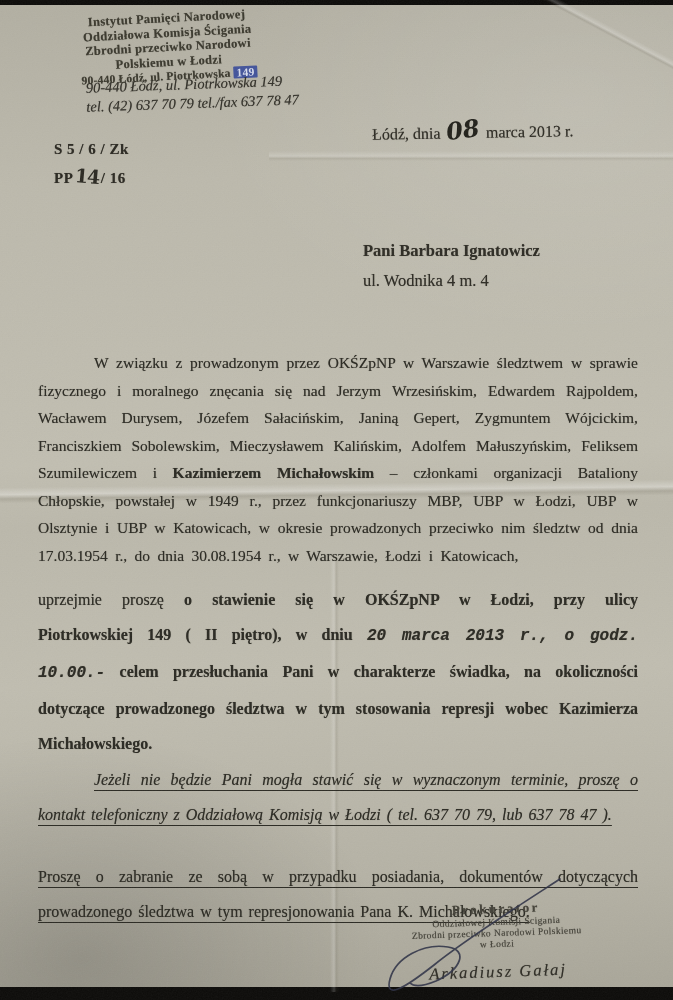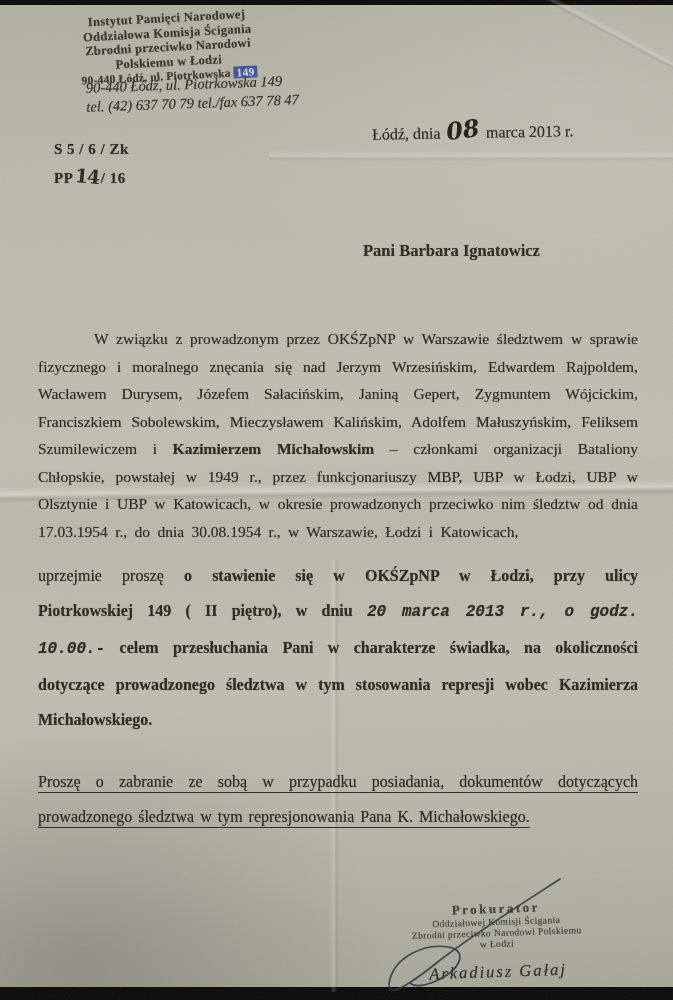--- a/index.html
+++ b/index.html
@@ -43,21 +43,21 @@
     display:inline-block;transform:rotate(-6deg);margin:0 6px;color:#22211b;text-shadow:none;}
 
   .refs{position:absolute;left:54px;top:136px;font-weight:bold;font-size:15px;letter-spacing:0.5px;color:#2b2922;}
   .refs .r2{margin-top:7px;}
   .hand-num{font-family:"DejaVu Serif",serif;font-weight:700;font-size:19px;display:inline-block;
     transform:rotate(5deg);letter-spacing:-1px;margin:0 1px 0 2px;text-shadow:none;}
 
   .addressee{position:absolute;left:363px;top:231px;font-size:16.5px;line-height:29.5px;white-space:nowrap;}
   .addressee .bold{font-weight:bold;text-align:right;}
 
-  .body{position:absolute;left:38px;top:320px;width:600px;text-align:justify;color:#2b2a23;}
+  .body{position:absolute;left:38px;top:344px;width:600px;text-align:justify;color:#2b2a23;}
   .p1{margin:0;font-size:15.5px;line-height:27.5px;word-spacing:3.5px;text-indent:56px;}
   .p2{margin:13px 0 0 0;font-size:16px;line-height:35px;word-spacing:6px;}
   .b{font-weight:bold;}
   .bi{font-weight:bold;font-style:italic;word-spacing:2px;font-family:Liberation Mono, monospace;}
   .bu{font-weight:bold;text-decoration-thickness:1.5px;text-underline-offset:5px;}
   .p3{margin:1px 0 0 0;font-size:16px;line-height:35px;word-spacing:2px;font-style:italic;text-indent:56px;
     text-decoration:underline;text-decoration-thickness:1.3px;text-underline-offset:5px;}
   .p4{margin:27px 0 0 0;font-size:16px;line-height:35px;word-spacing:2px;
     text-decoration:underline;text-decoration-thickness:1.3px;text-underline-offset:5px;}
 
@@ -98,27 +98,29 @@
       <span>Łódź, dnia</span><span class="hand-day">08</span><span>marca 2013 r.</span>
     </div>
 
     <div class="refs">
       <div class="r1">S 5 / 6 / Zk</div>
       <div class="r2"><span>PP</span><span class="hand-num">14</span><span>/ 16</span></div>
     </div>
 
     <div class="addressee">
       <div class="bold">Pani  Barbara Ignatowicz</div>
+      <div>ul. Wodnika 4 m. 4</div>
     </div>
 
     <div class="body">
       <p class="p1"><span>W związku z prowadzonym przez OKŚZpNP w Warszawie śledztwem w sprawie fizycznego i moralnego znęcania się nad Jerzym Wrzesińskim, Edwardem Rajpoldem, Wacławem Durysem, Józefem Sałacińskim, Janiną Gepert, Zygmuntem Wójcickim, Franciszkiem Sobolewskim, Mieczysławem Kalińskim, Adolfem Małuszyńskim, Feliksem Szumilewiczem i </span><span class="b">Kazimierzem Michałowskim</span><span> – członkami organizacji Bataliony Chłopskie, powstałej w 1949 r., przez funkcjonariuszy MBP, UBP w Łodzi, UBP w Olsztynie i UBP w Katowicach, w okresie prowadzonych przeciwko nim śledztw od dnia 17.03.1954 r., do dnia 30.08.1954 r., w Warszawie, Łodzi i Katowicach,</span></p>
 
       <p class="p2"><span>uprzejmie proszę </span><span class="b">o stawienie się w  OKŚZpNP  w  Łodzi,  przy  ulicy Piotrkowskiej 149 ( II piętro), w dniu </span><span class="bi">20 marca 2013 r., o godz. 10.00.-</span><span> </span><span class="bu">celem przesłuchania Pani  w charakterze  świadka,  na  okoliczności  dotyczące prowadzonego śledztwa w tym stosowania represji wobec Kazimierza Michałowskiego.</span></p>
 
+      <p class="p3">Jeżeli nie będzie Pani mogła stawić się w wyznaczonym terminie, proszę o kontakt telefoniczny z Oddziałową Komisją w Łodzi  ( tel. 637 70 79,  lub  637 78 47 ).</p>
 
       <p class="p4">Proszę o zabranie ze sobą w przypadku posiadania, dokumentów dotyczących prowadzonego śledztwa w tym represjonowania Pana K. Michałowskiego.</p>
     </div>
 
     <div class="sig">
       <div class="t1">Prokurator</div>
       <div class="t-small">Oddziałowej Komisji Ścigania</div>
       <div class="t-small">Zbrodni przeciwko Narodowi Polskiemu</div>
       <div class="t-small">w Łodzi</div>
       <div class="name">Arkadiusz Gałaj</div>

